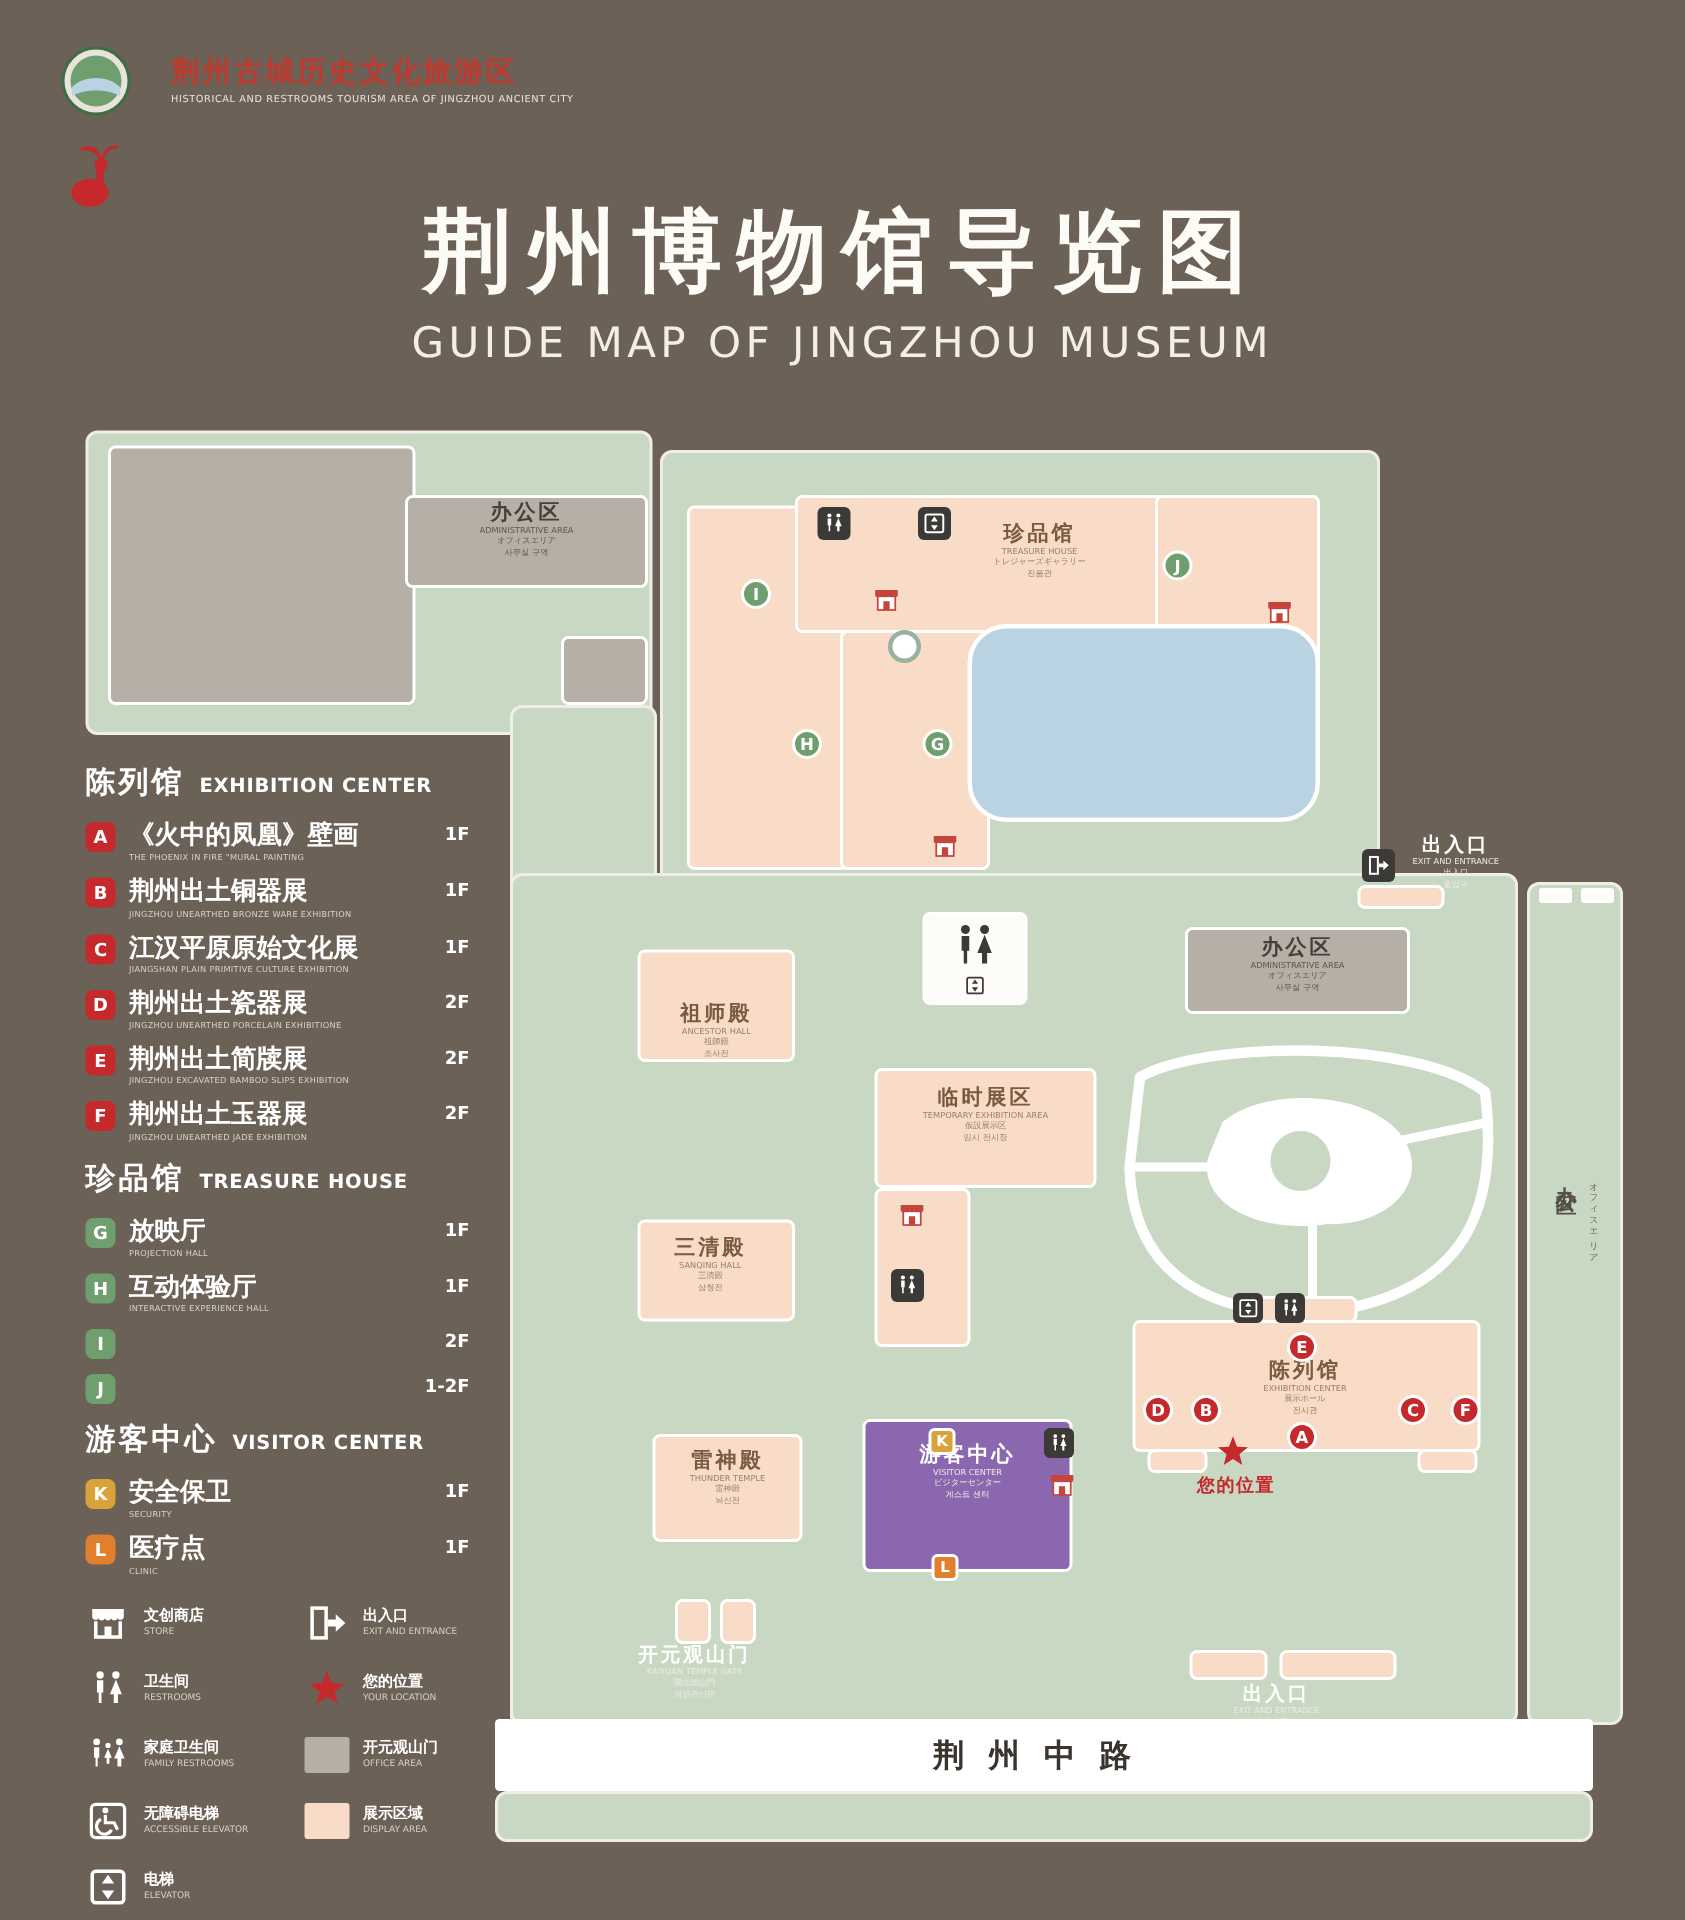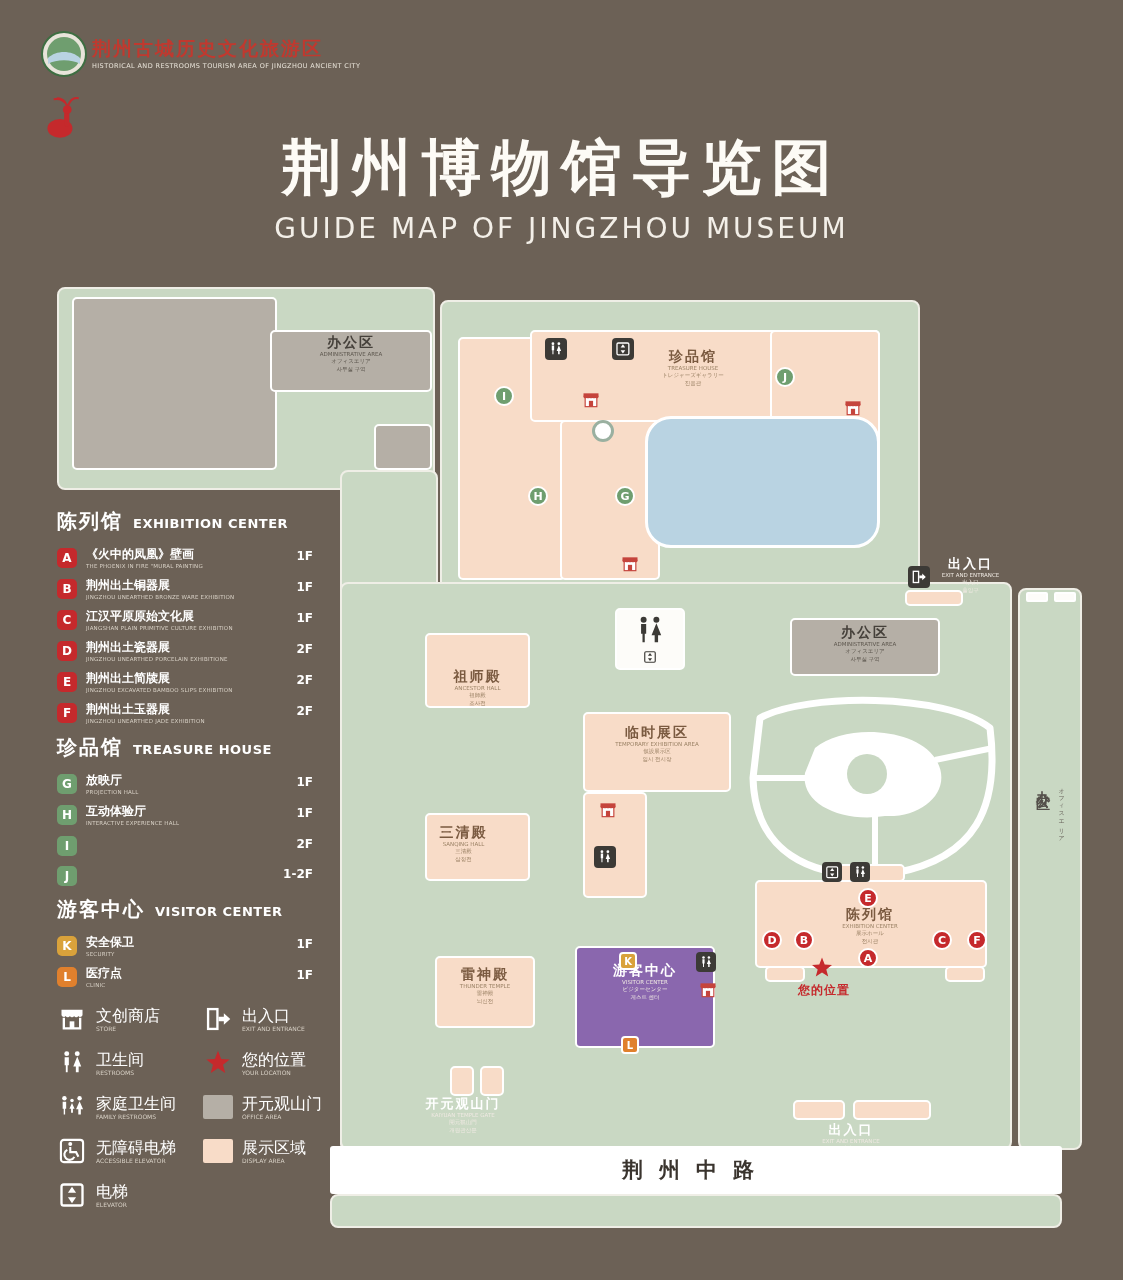--- a/index.html
+++ b/index.html
@@ -2,48 +2,48 @@
 <html><head>
 <meta charset="utf-8">
 <style>
   html,body{margin:0;padding:0;}
   body{
     width:1123px;height:1280px;position:relative;overflow:hidden;
     background:#6c6156;
     font-family:"DejaVu Sans","Liberation Sans",sans-serif;
   }
   
-  .logo-row{position:absolute;display:flex;align-items:center;gap:4px;}
+  .logo-row{position:absolute;display:flex;align-items:center;gap:26px;}
   .logo-txt1{color:#c0392f;font-weight:bold;font-size:19px;letter-spacing:2px;line-height:1.1;}
   .logo-sub1{color:#e9e4da;font-size:6.5px;letter-spacing:.4px;margin-top:4px;}
   .logo-txt2{color:#fff;font-weight:bold;font-size:21px;letter-spacing:6px;line-height:1.1;}
   .logo-sub2{color:#fff;font-weight:bold;font-size:11px;letter-spacing:4px;margin-top:5px;}
   .page-title{position:absolute;left:0;top:128px;width:100%;text-align:center;
     color:#fdfbf6;font-size:60px;font-weight:bold;letter-spacing:10px;}
   .page-subtitle{position:absolute;left:0;top:212px;width:100%;text-align:center;
     color:#f3efe8;font-size:28px;letter-spacing:3px;}
   
   .legend{position:absolute;left:57px;top:498px;width:300px;}
   .lg-head{display:flex;align-items:baseline;gap:10px;margin:10px 0 12px;}
   .lg-head-zh{font-size:20px;font-weight:bold;color:#fff;letter-spacing:2px;}
   .lg-head-en{font-size:13px;font-weight:bold;color:#fff;letter-spacing:.5px;}
   .lg-item{display:flex;align-items:flex-start;width:256px;margin-bottom:9px;}
   .lg-key{flex:0 0 auto;width:20px;height:20px;border-radius:5px;color:#fff;font-weight:bold;
     font-size:12px;display:flex;align-items:center;justify-content:center;margin-right:9px;margin-top:1px;}
   .k-red{background:#c5292c;} .k-green{background:#6f9e6f;}
   .k-gold{background:#d9a23b;} .k-orange{background:#e0802d;}
   .lg-txt{min-width:0;}
-  .lg-zh{display:block;font-size:12px;font-weight:bold;color:#fff;line-height:1.25;}
+  .lg-zh{display:block;font-size:17px;font-weight:bold;color:#fff;line-height:1.25;}
   .lg-en{display:block;font-size:5.5px;color:#d8d1c6;letter-spacing:.2px;margin-top:1px;}
   .lg-floor{margin-left:auto;color:#fff;font-size:12px;font-weight:bold;padding-left:8px;margin-top:2px;}
   .icon-grid{display:grid;grid-template-columns:136px 150px;column-gap:10px;row-gap:14px;margin-top:16px;}
   .ig-cell{display:flex;align-items:center;gap:9px;}
   .ig-ic{flex:0 0 auto;width:30px;height:30px;color:#fff;display:flex;align-items:center;justify-content:center;}
   .ig-ic svg{width:28px;height:28px;}
-  .ig-zh{display:block;font-size:16px;font-weight:normal;color:#fff;line-height:1.2;}
+  .ig-zh{display:block;font-size:10px;font-weight:bold;color:#fff;line-height:1.2;}
   .ig-en{display:block;font-size:6px;color:#d8d1c6;}
   .swatch{width:34px;height:24px;border-radius:2px;}
   .sw-office{background:#b5afa6;} .sw-display{background:#f8dcc8;}
   
   .ground{position:absolute;background:#c9d8c3;border:2px solid #efeee6;border-radius:8px;box-sizing:border-box;}
   .bld{position:absolute;background:#f8dcc8;border:2px solid #fff;border-radius:5px;box-sizing:border-box;}
   .bld.gray{background:#b5afa6;}
   .bld.purple{background:#8a67ae;}
   .bld.white{background:#fdfcf9;}
   .pond{position:absolute;background:#b9d3e2;border:3px solid #fff;border-radius:26px;box-sizing:border-box;}
@@ -483,21 +483,21 @@
 
 <div class="bld gray" style="left:790px;top:618px;width:150px;height:58px;"></div>
 <div class="blabel lbl-gray" style="left:795px;top:624px;width:140px;">
   <div class="b-zh">办公区</div>
   <div class="b-sub">ADMINISTRATIVE AREA</div>
   <div class="b-sub">オフィスエリア</div>
   <div class="b-sub">사무실 구역</div>
 </div>
 
 <div class="bld" style="left:425px;top:813px;width:105px;height:68px;"></div>
-<div class="blabel lbl-pink" style="left:421px;top:824px;width:85px;">
+<div class="blabel lbl-pink" style="left:431px;top:824px;width:85px;">
   <div class="b-zh">三清殿</div>
   <div class="b-sub">SANQING HALL</div>
   <div class="b-sub">三清殿</div>
   <div class="b-sub">삼청전</div>
 </div>
 
 <div class="bld" style="left:435px;top:956px;width:100px;height:72px;"></div>
 <div class="blabel lbl-pink" style="left:437px;top:966px;width:96px;">
   <div class="b-zh">雷神殿</div>
   <div class="b-sub">THUNDER TEMPLE</div>

